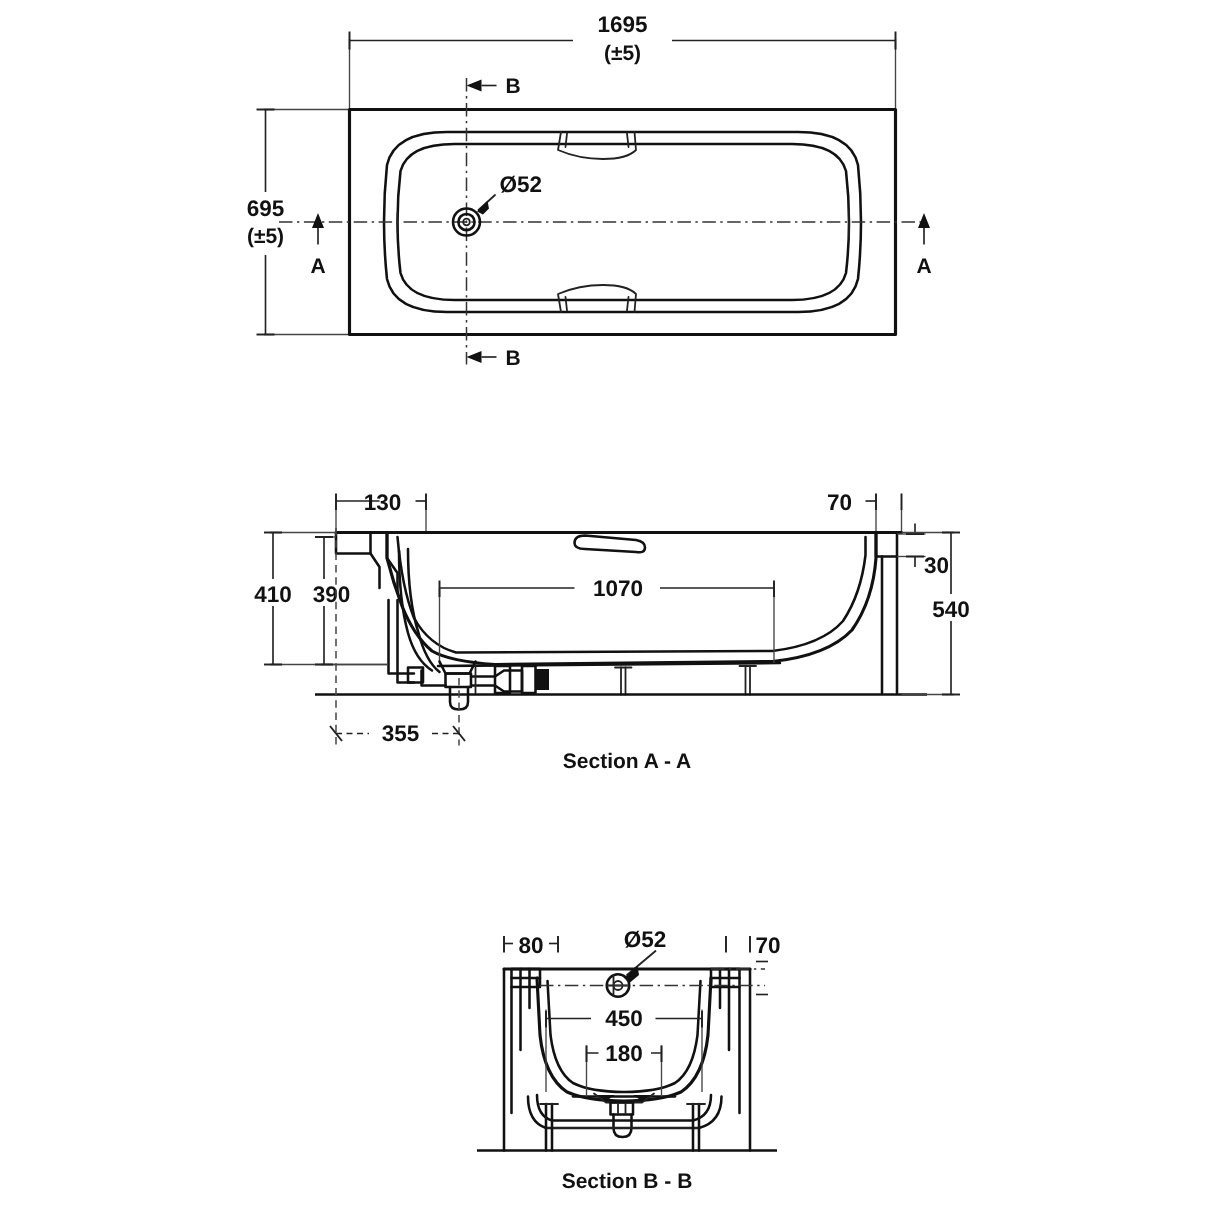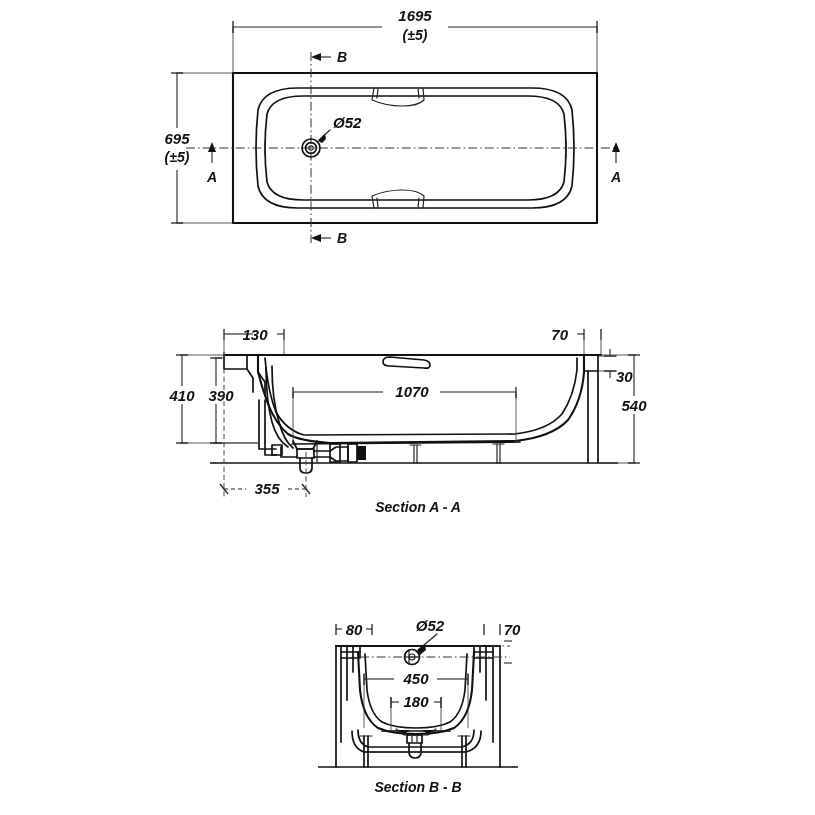--- a/index.html
+++ b/index.html
@@ -13,21 +13,20 @@
     height: 815px;
     font-family: "Liberation Sans", sans-serif;
     color: #1a1a1a;
     overflow: hidden;
   }
   #drawing-root {
     position: relative;
     width: 815px;
     height: 775px;
     background: #ffffff;
-    font-style: italic;
   }
   svg.sheet {
     display: block;
     width: 815px;
     height: 815px;
   }
   text {
     font-family: "Liberation Sans", sans-serif;
     fill: #111111;
   }

